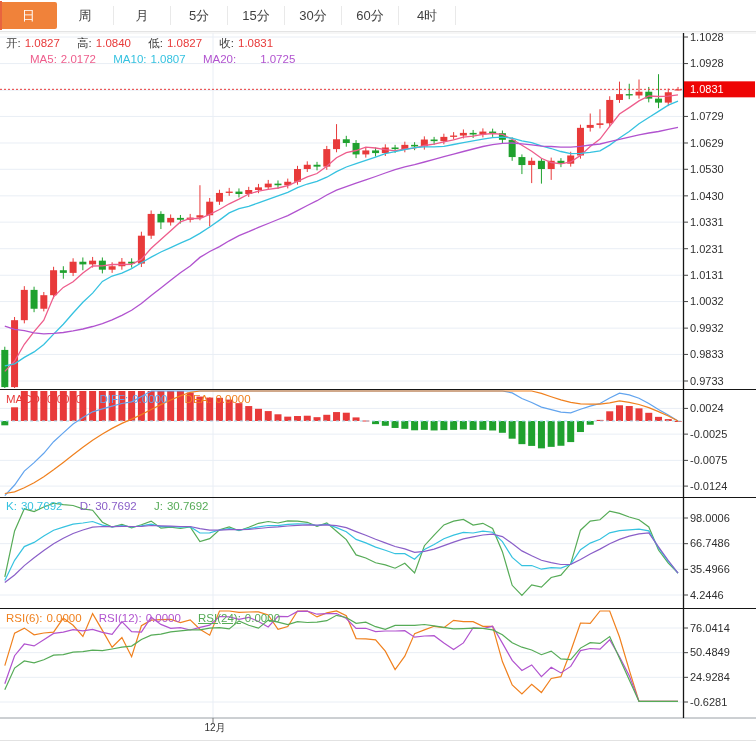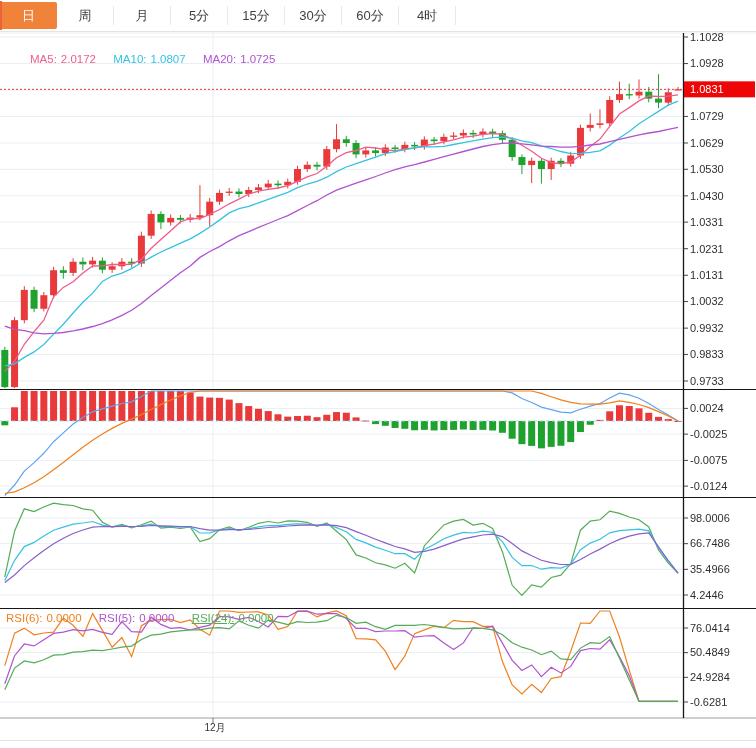--- a/index.html
+++ b/index.html
@@ -363,29 +363,45 @@
       <div class="tab active" style="background: rgb(240, 130, 58);">日</div>
       <div class="tab">周</div>
       <div class="tab">月</div>
       <div class="tab">5分</div>
       <div class="tab">15分</div>
       <div class="tab">30分</div>
       <div class="tab">60分</div>
       <div class="tab">4时</div>
     </div>
 
+  <div class="hdr" style="top:36px;">
+    <span class="lbl">开:</span><span class="gap" style="color: rgb(232, 58, 58);">1.0827</span>
+    <span class="lbl">高:</span><span class="gap" style="color: rgb(232, 58, 58);">1.0840</span>
+    <span class="lbl">低:</span><span class="gap" style="color: rgb(232, 58, 58);">1.0827</span>
+    <span class="lbl">收:</span><span style="color: rgb(232, 58, 58);">1.0831</span>
+  </div>
 
   <div class="hdr" style="top:53px;">
     <span style="color: rgb(238, 93, 140); margin-left: 24px;">MA5:</span><span class="gap" style="color: rgb(238, 93, 140);">2.0172</span>
     <span style="color: rgb(54, 194, 224);">MA10:</span><span class="gap" style="color: rgb(54, 194, 224); text-align: center;">1.0807</span>
-    <span style="color: rgb(177, 83, 207); margin-top: 11px;">MA20:</span><span style="color: rgb(177, 83, 207);">1.0725</span>
+    <span style="color: rgb(177, 83, 207); margin-top: 11px;">MA20:</span><span style="color: rgb(177, 83, 207); margin-left: 20px;">1.0725</span>
   </div>
 
-
+  <div class="hdr" style="top:393px;">
+    <span style="color: rgb(232, 58, 58);">MACD:</span><span class="gap" style="color: rgb(232, 58, 58);">0.0000</span>
+    <span style="color: rgb(98, 164, 238);">DIFF:</span><span class="gap" style="color: rgb(98, 164, 238);">0.0000</span>
+    <span style="color: rgb(240, 128, 30);">DEA:</span><span style="color: rgb(240, 128, 30);">0.0000</span>
+  </div>
+
+  <div class="hdr" style="top:500px;">
+    <span style="color: rgb(54, 194, 224);">K:</span><span class="gap" style="color: rgb(54, 194, 224);">30.7692</span>
+    <span style="color: rgb(138, 95, 200);">D:</span><span class="gap" style="color: rgb(138, 95, 200);">30.7692</span>
+    <span style="color: rgb(86, 171, 87);">J:</span><span style="color: rgb(86, 171, 87);">30.7692</span>
+  </div>
 
   <div class="hdr" style="top:612px;">
     <span style="color: rgb(240, 128, 30);">RSI(6):</span><span class="gap" style="color: rgb(240, 128, 30);">0.0000</span>
-    <span style="color: rgb(177, 83, 207);">RSI(5):</span><span class="gap" style="color: rgb(177, 83, 207);">0.0000</span>
+    <span style="color: rgb(177, 83, 207);">RSI(12):</span><span class="gap" style="color: rgb(177, 83, 207);">0.0000</span>
     <span style="color: rgb(86, 171, 87); text-decoration: underline;">RSI(24):</span><span style="color: rgb(86, 171, 87);">0.0000</span>
   </div>
 
   <div id="xaxis-label">12月</div>
 </div>
 
 </body></html>

